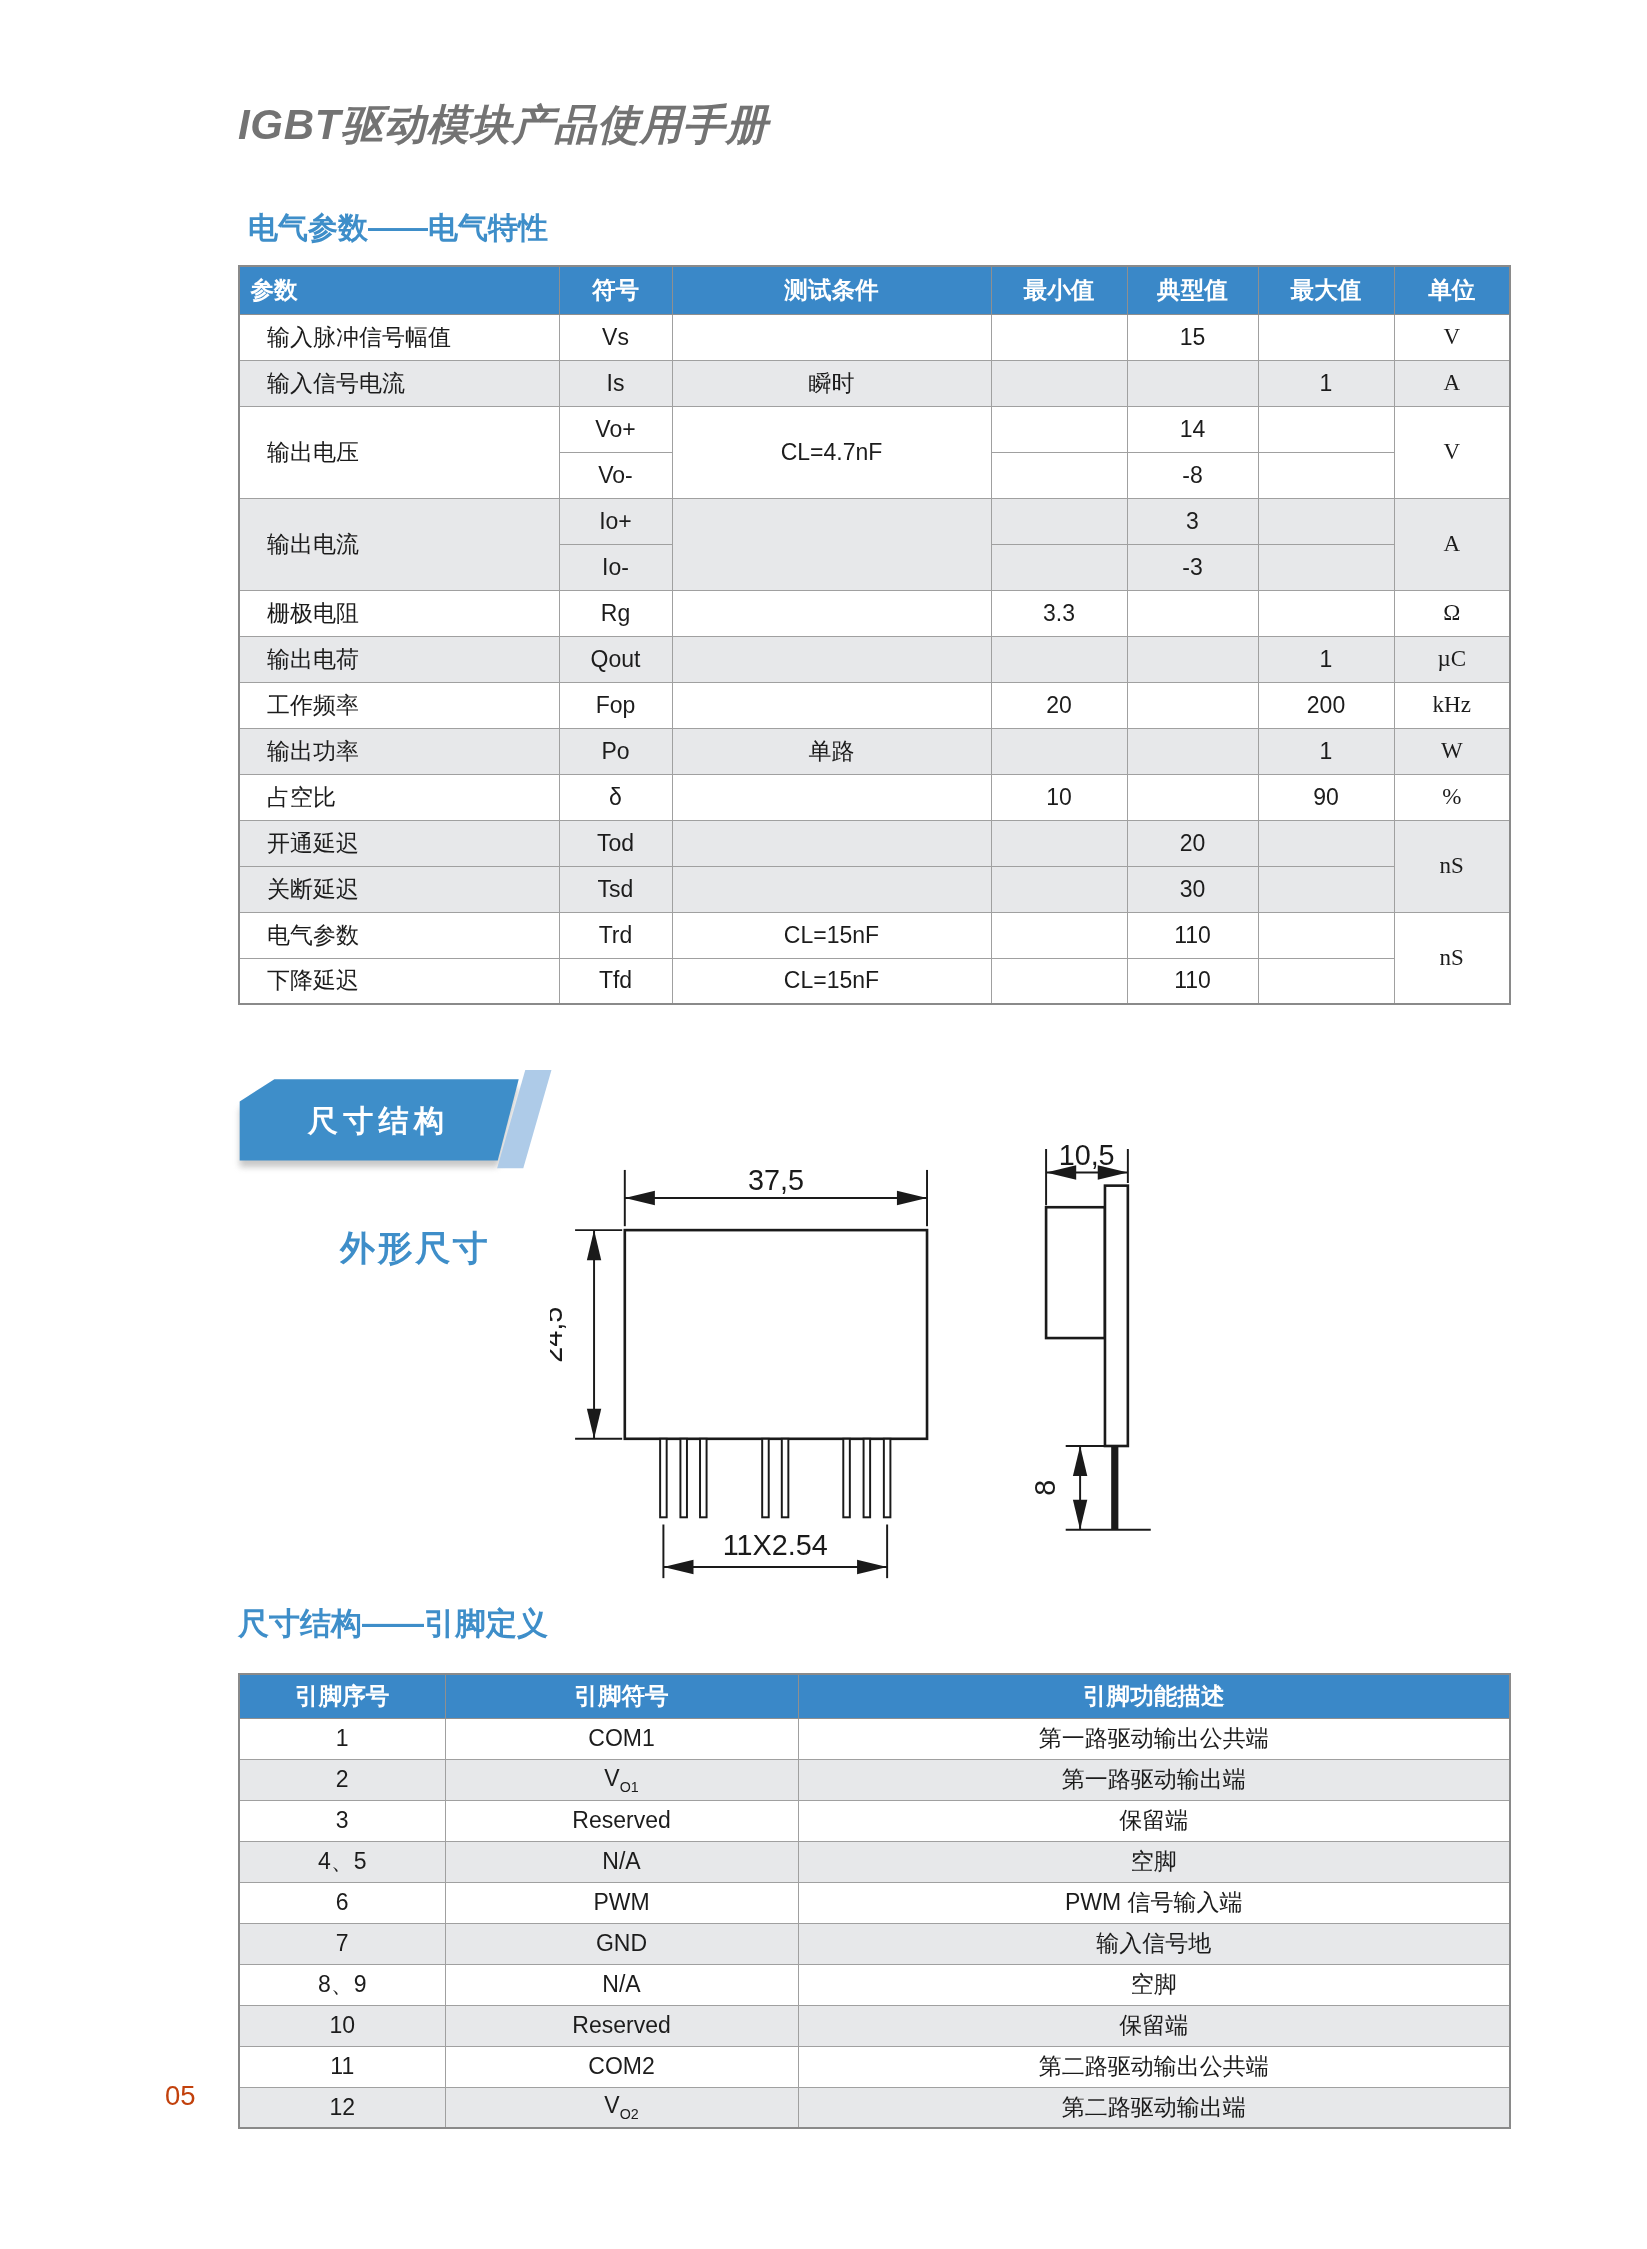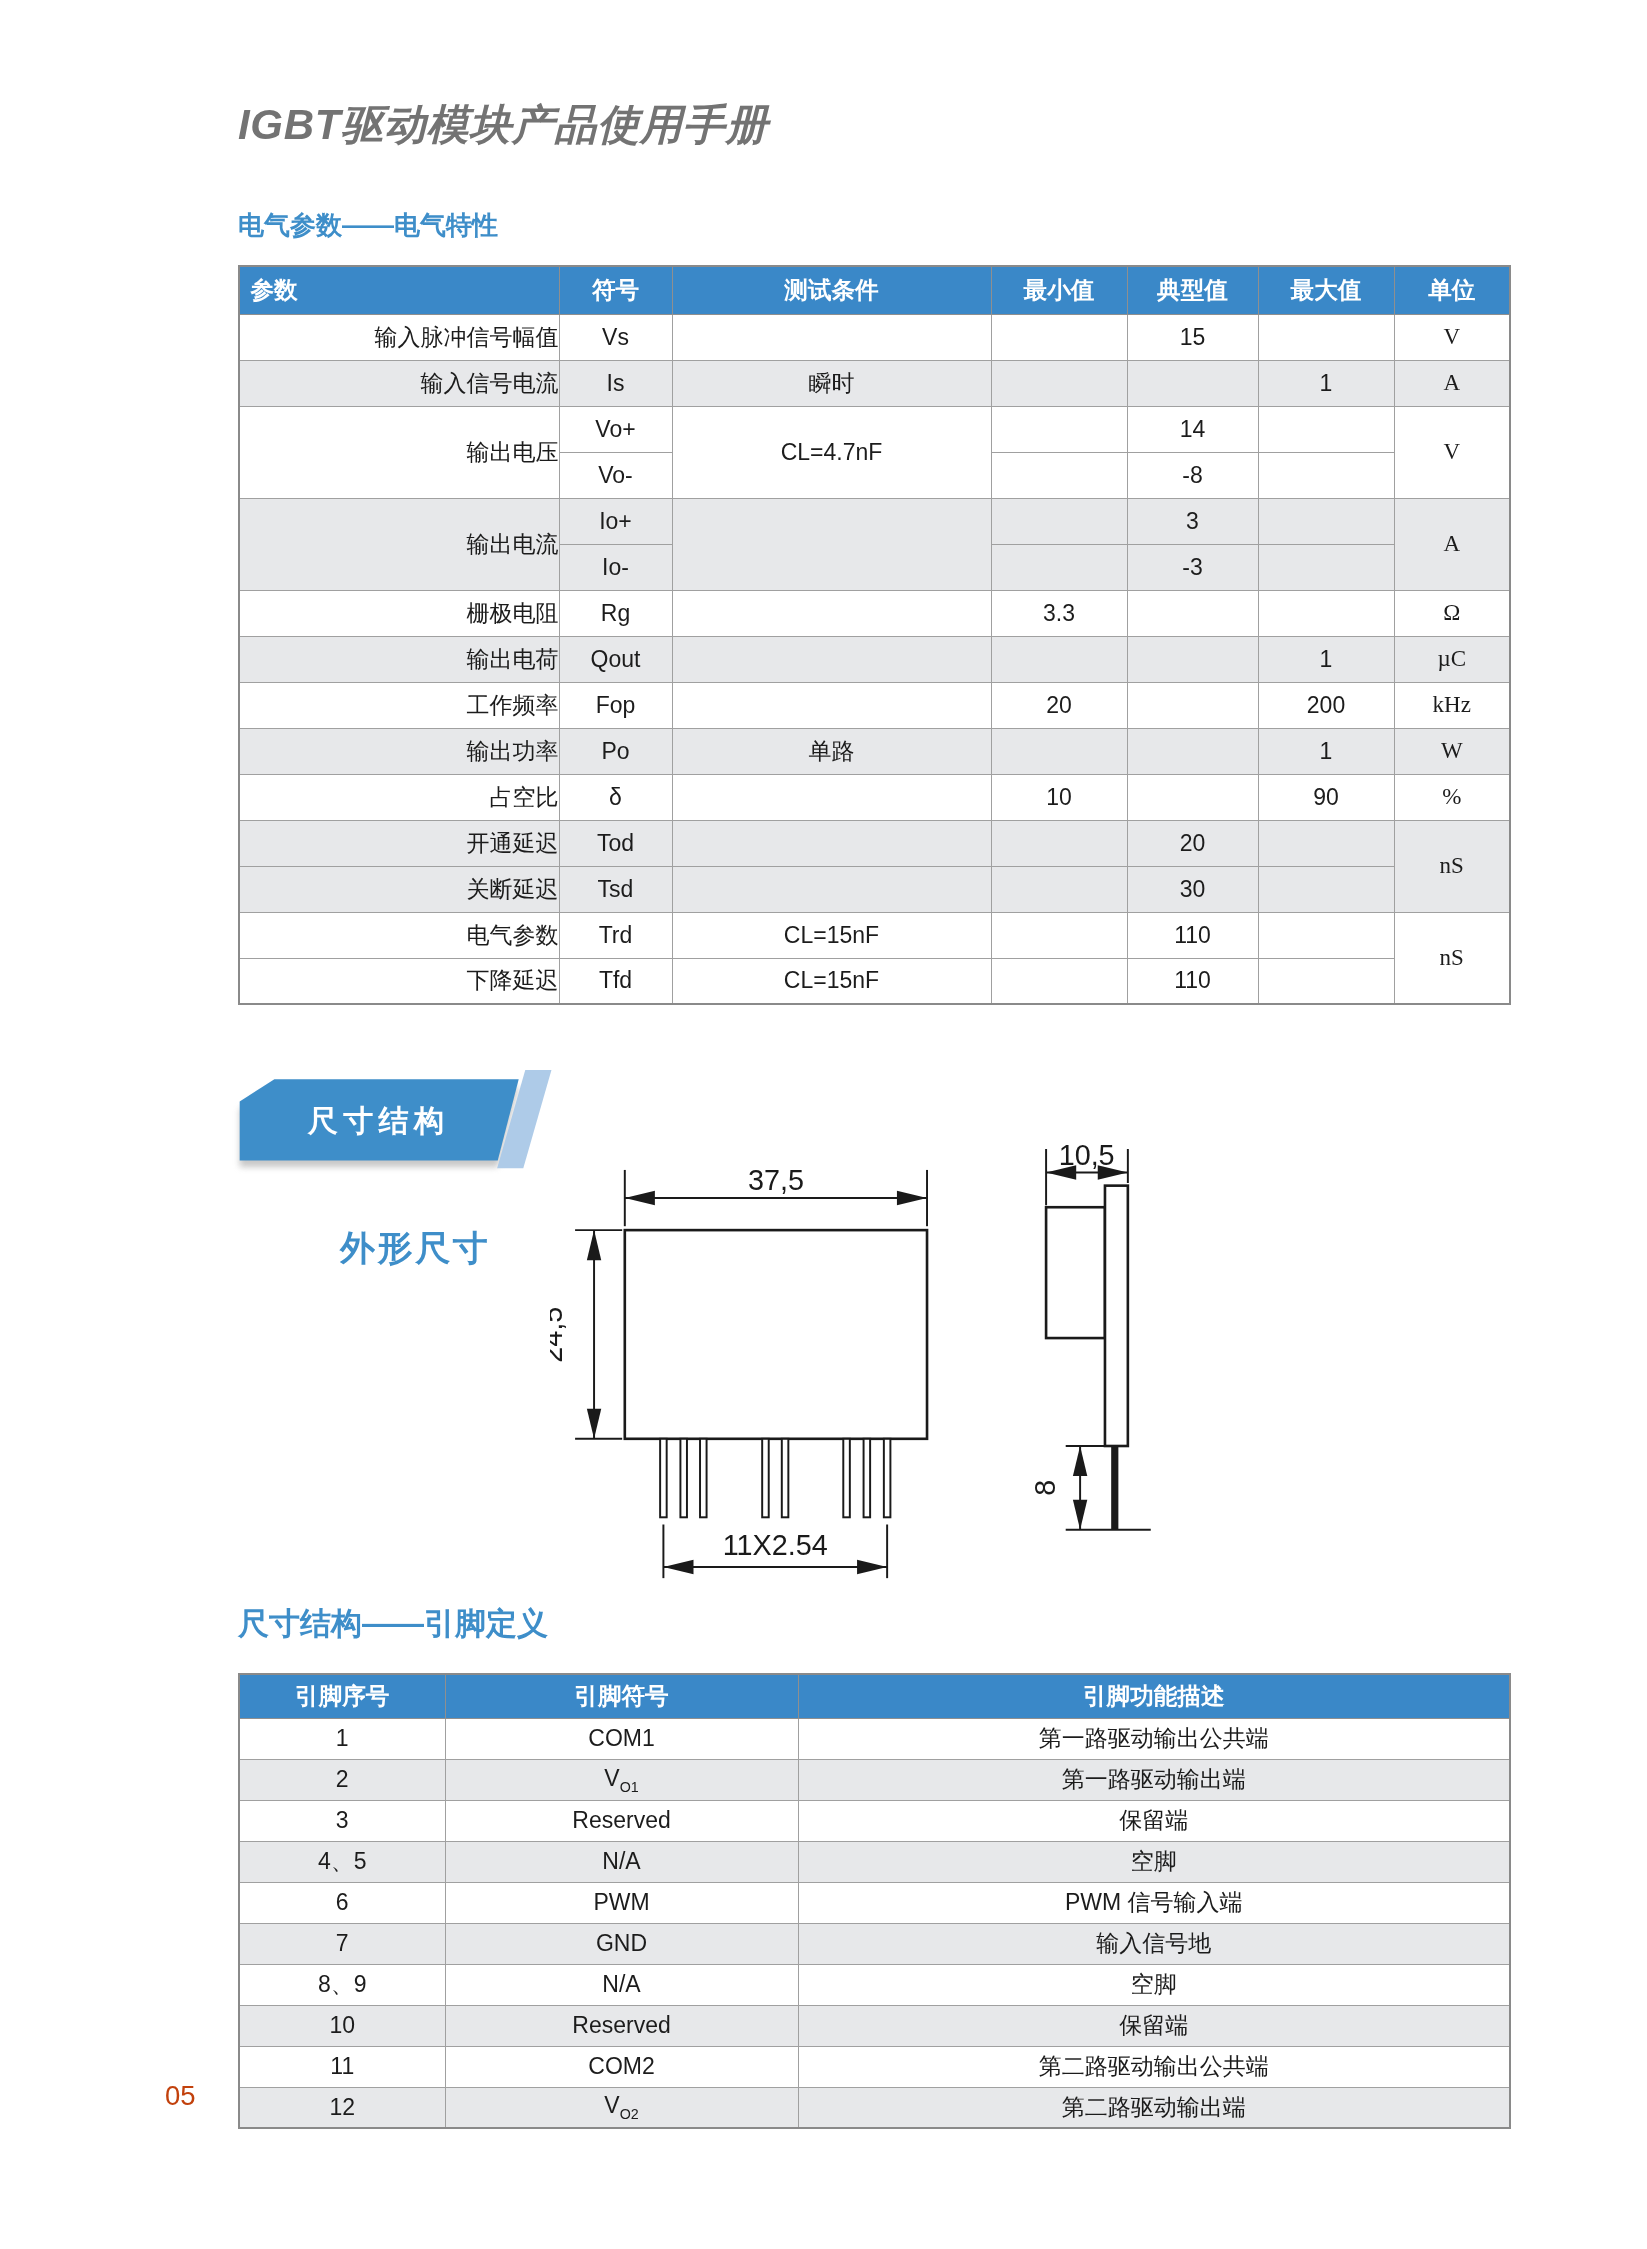--- a/index.html
+++ b/index.html
@@ -7,21 +7,21 @@
     position:relative;width:1647px;height:2250px;background:#ffffff;overflow:hidden;
     font-family:"Liberation Sans",sans-serif;color:#1c1c1c;
   }
   .doc-title{
     position:absolute;left:238px;top:97px;
     font-size:42px;font-weight:bold;font-style:italic;color:#737373;letter-spacing:0.7px;
   }
   .sec-heading{
     position:absolute;font-weight:bold;color:#3E8EC9;
   }
-  .heading-elec{left:238px;top:208px;font-size:26px;}
+  .heading-elec{left:248px;top:208px;font-size:30px;}
   .heading-pins{left:238px;top:1603px;font-size:31px;}
   .sub-heading{
     position:absolute;left:340px;top:1225px;
     font-size:35px;font-weight:bold;color:#3E8EC9;letter-spacing:2.6px;
   }
   .page-num{
     position:absolute;left:165px;top:2080px;font-size:27.5px;color:#c2410c;
   }
   table{border-collapse:collapse;table-layout:fixed;background:#ffffff;}
   .dtable{position:absolute;left:238px;width:1271px;border:2px solid #8a8a8a;}
@@ -33,21 +33,21 @@
   }
   .dtable td{
     border:1.3px solid #a0a0a0;font-size:23px;text-align:center;vertical-align:middle;
     padding:0;background:#ffffff;color:#1c1c1c;
   }
   .elec-table tr{height:46px;border-radius:10px;}
   .elec-table tr.hdr{height:48px;}
   .pin-table tr{height:41px;}
   .pin-table tr.hdr{height:44px;}
   tr.gray td{background:#E7E8EA;}
-  td.param{text-align:right;padding-left:27px;}
+  td.param{text-align:left;padding-left:27px;}
   td.u{font-family:"Liberation Serif",serif;}
   sub{font-size:0.62em;}
   .drawing-svg,.banner-svg{position:absolute;}
   .dim-label{font-family:"Liberation Sans",sans-serif;font-size:44px;fill:#1a1a1a;}
   .banner-text{font-family:"Liberation Sans",sans-serif;font-size:46px;fill:#ffffff;font-weight:bold;letter-spacing:8px;}
 </style>
 </head>
 <body>
 
 <div class="page">

